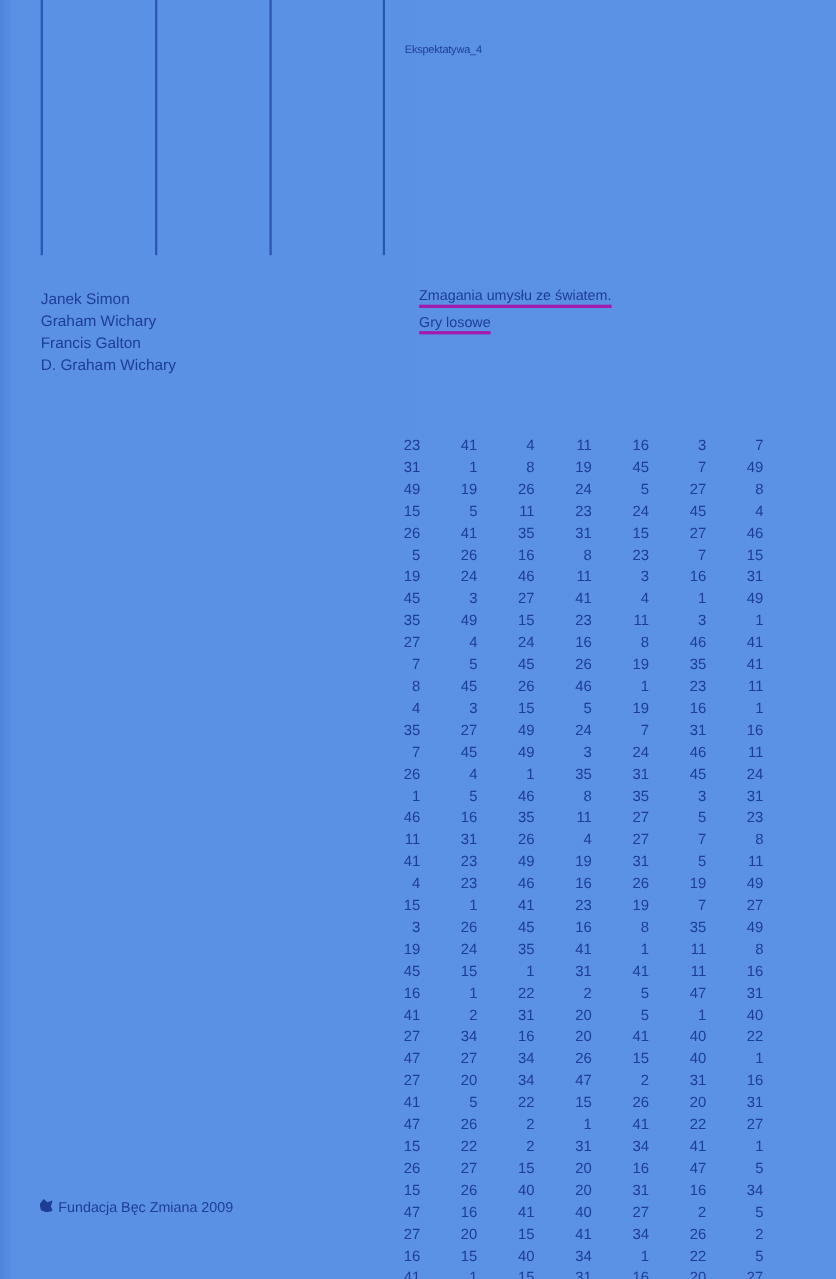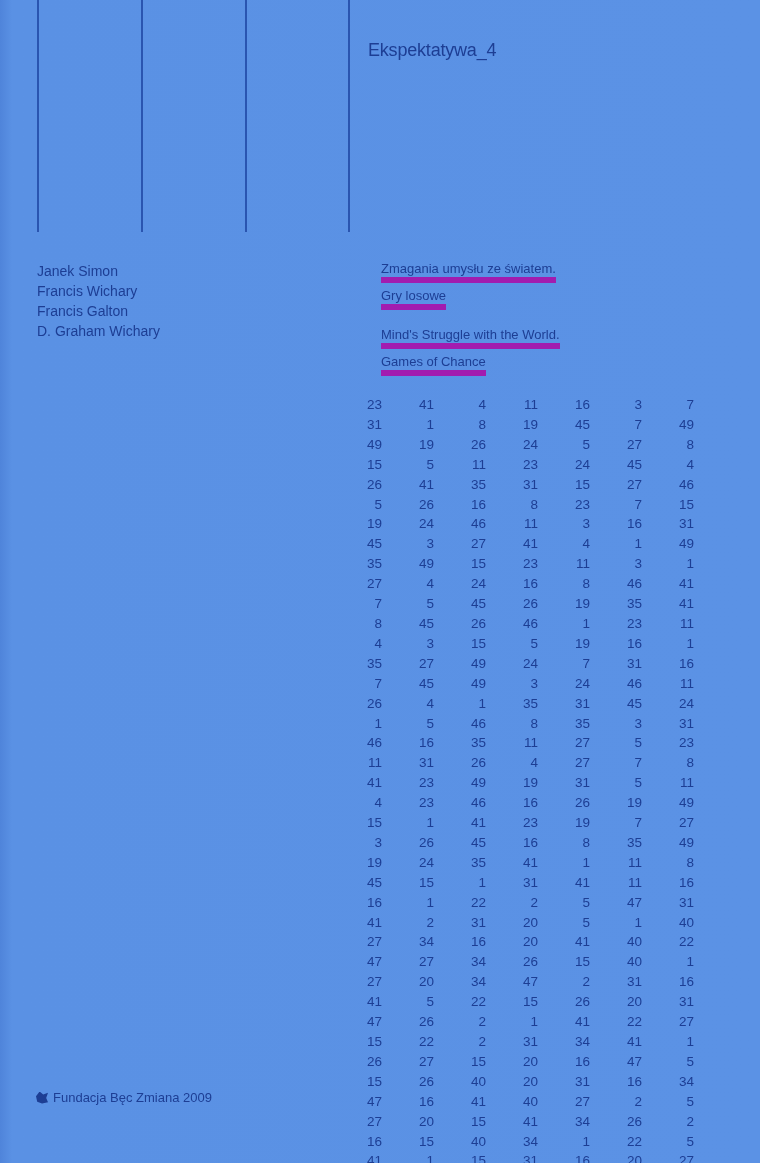--- a/index.html
+++ b/index.html
@@ -12,86 +12,82 @@
     }
     .cover {
       position: absolute; left: 0; top: 0; width: 760px; height: 1163px;
       background: linear-gradient(90deg, #4f84da 0px, #5a91e4 12px, #5b92e5 100%);
     }
     .vline {
       position: absolute; top: 0; width: 1.5px; height: 232px;
       background: #2a55b0;
     }
     .series {
-      position: absolute; left: 368px; top: 40px; font-size: 18px;
+      position: absolute; left: 368px; top: 40px; font-size: 10px;
       letter-spacing: -0.2px;
     }
     .authors {
       position: absolute; left: 37px; top: 261px; font-size: 14px; line-height: 20px;
     }
     .authors div { white-space: nowrap; }
     .titles {
       position: absolute; left: 381px; top: 259px; font-size: 13px; line-height: 20px;
     }
     .titles .t {
-      display: inline-block; border-bottom: 6px solid #a21caf; line-height: 17px; margin-bottom: 3px;
+      display: inline-block; border-bottom: 3px solid #a21caf; line-height: 17px; margin-bottom: 3px;
     }
     .titles .block { margin-bottom: 12px; }
     .grid {
       position: absolute; left: 358px; top: 395px;
       font-size: 13.5px;
       border-collapse: collapse;
     }
     .grid td {
       padding: 0; height: 19.9px; text-align: right; vertical-align: middle;
       line-height: 19.9px;
     }
     .grid td.c0 { width: 24px; }
     .grid td.c1 { width: 52px; }
     .grid td.c2 { width: 52px; }
     .grid td.c3 { width: 52px; }
     .grid td.c4 { width: 52px; }
     .grid td.c5 { width: 52px; }
     .grid td.c6 { width: 52px; }
     .publisher {
       position: absolute; left: 36px; top: 1090px; font-size: 13px;
-      display: flex; align-items: center; gap: 5px;
+      display: flex; gap: 5px;
     }
     .logo {
       width: 12px; height: 12px; background: #1d3e94;
       clip-path: polygon(0 40%, 30% 0, 60% 25%, 100% 10%, 85% 55%, 100% 90%, 50% 100%, 10% 85%);
     }
   </style>
 </head>
 <body>
 
 <div class="cover"></div>
 
 <div class="vline" style="left:37px"></div>
 <div class="vline" style="left:141px"></div>
 <div class="vline" style="left:245px"></div>
 <div class="vline" style="left:348px"></div>
 
 <div class="series">Ekspektatywa_4</div>
 
 <div class="authors">
   <div>Janek Simon</div>
-  <div>Francis Wichary</div>
+  <div>Graham Wichary</div>
   <div>Francis Galton</div>
   <div>D. Graham Wichary</div>
 </div>
 
 <div class="titles">
   <div class="block">
     <span class="t">Zmagania umysłu ze światem.</span><br>
     <span class="t">Gry losowe</span>
-  </div>
-  <div class="block">
-    <span class="t">Mind's Struggle with the World.</span><br>
-    <span class="t">Games of Chance</span>
   </div>
 </div>
 
 <table class="grid">
   <tbody id="grid-body">
       <tr>
         <td class="c0">23</td>
         <td class="c1">41</td>
         <td class="c2">4</td>
         <td class="c3">11</td>

